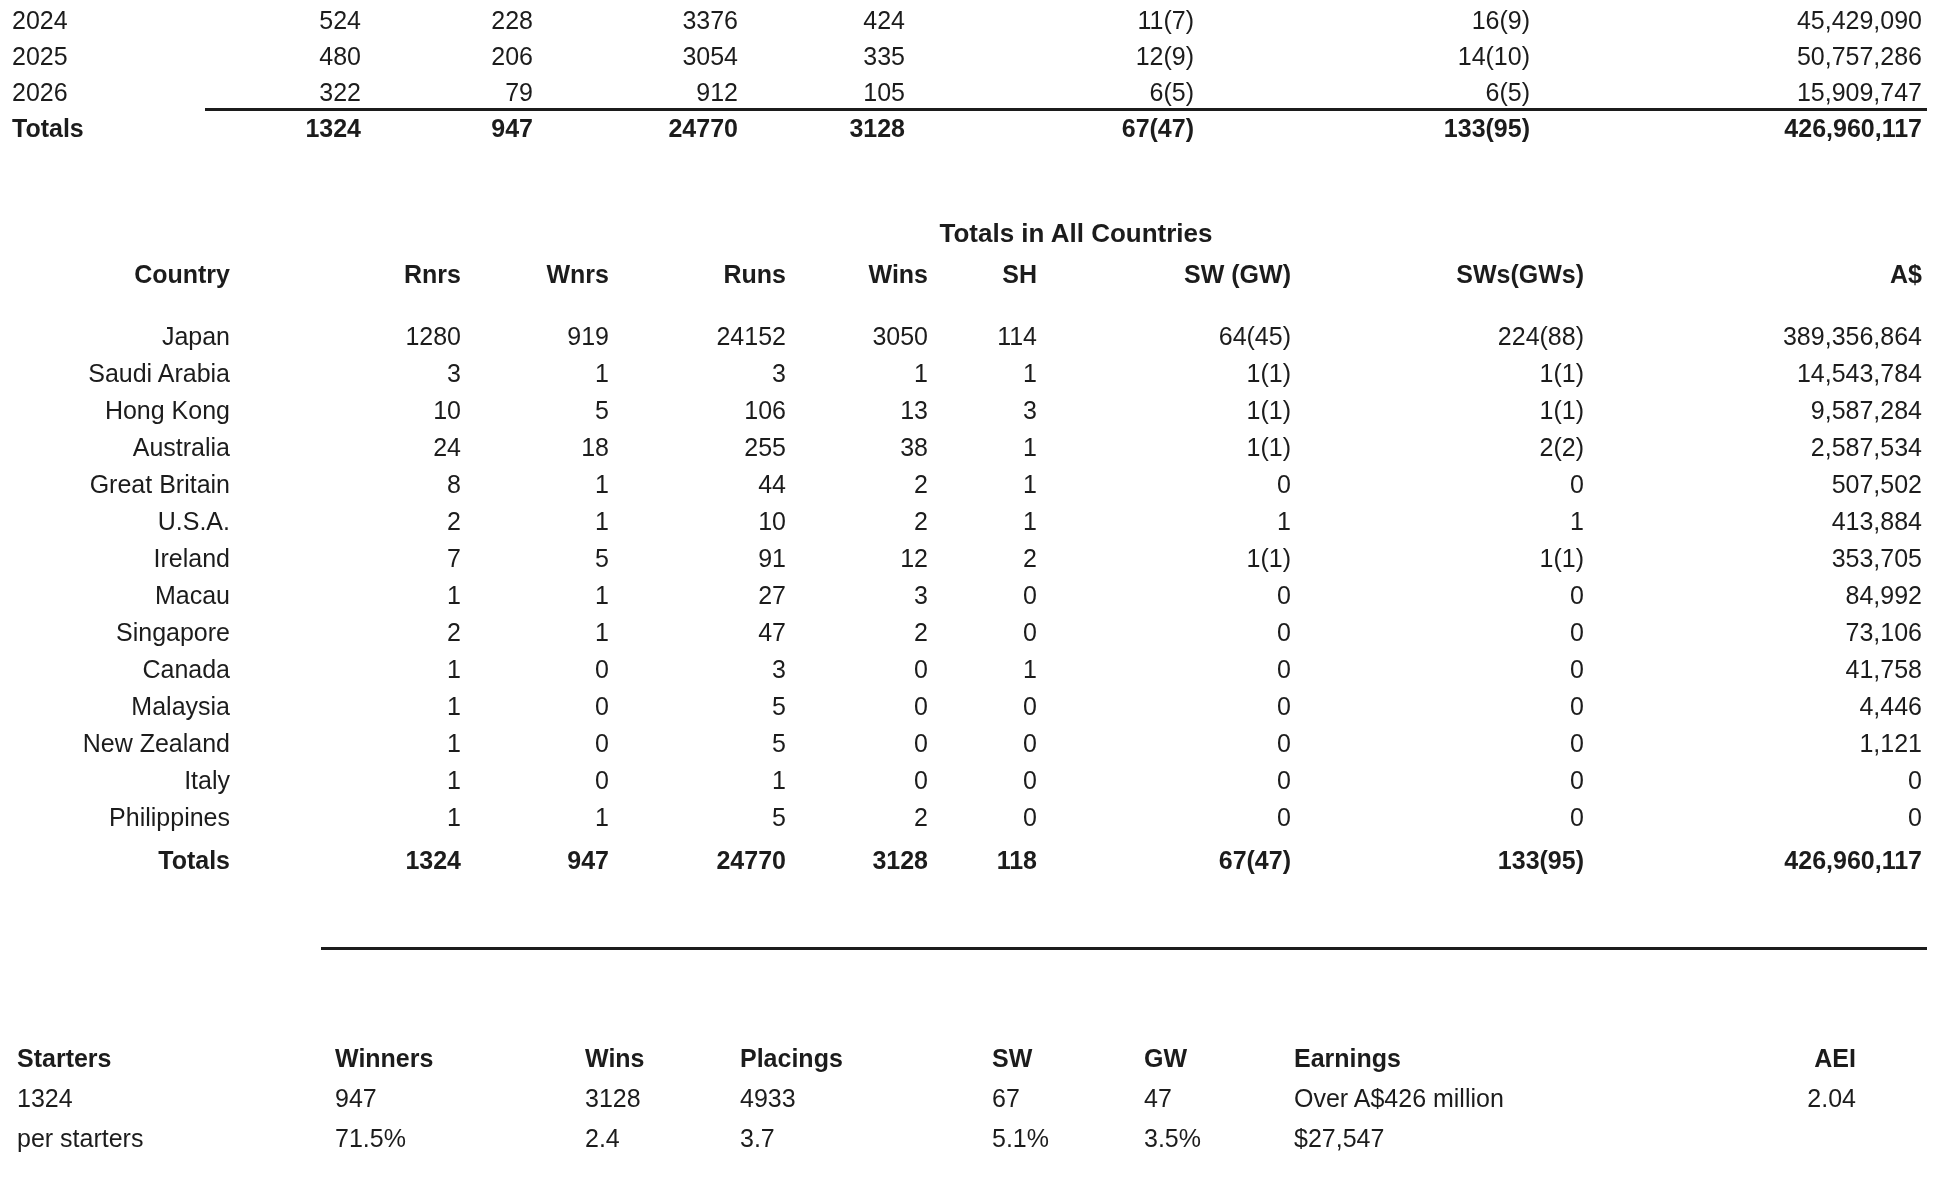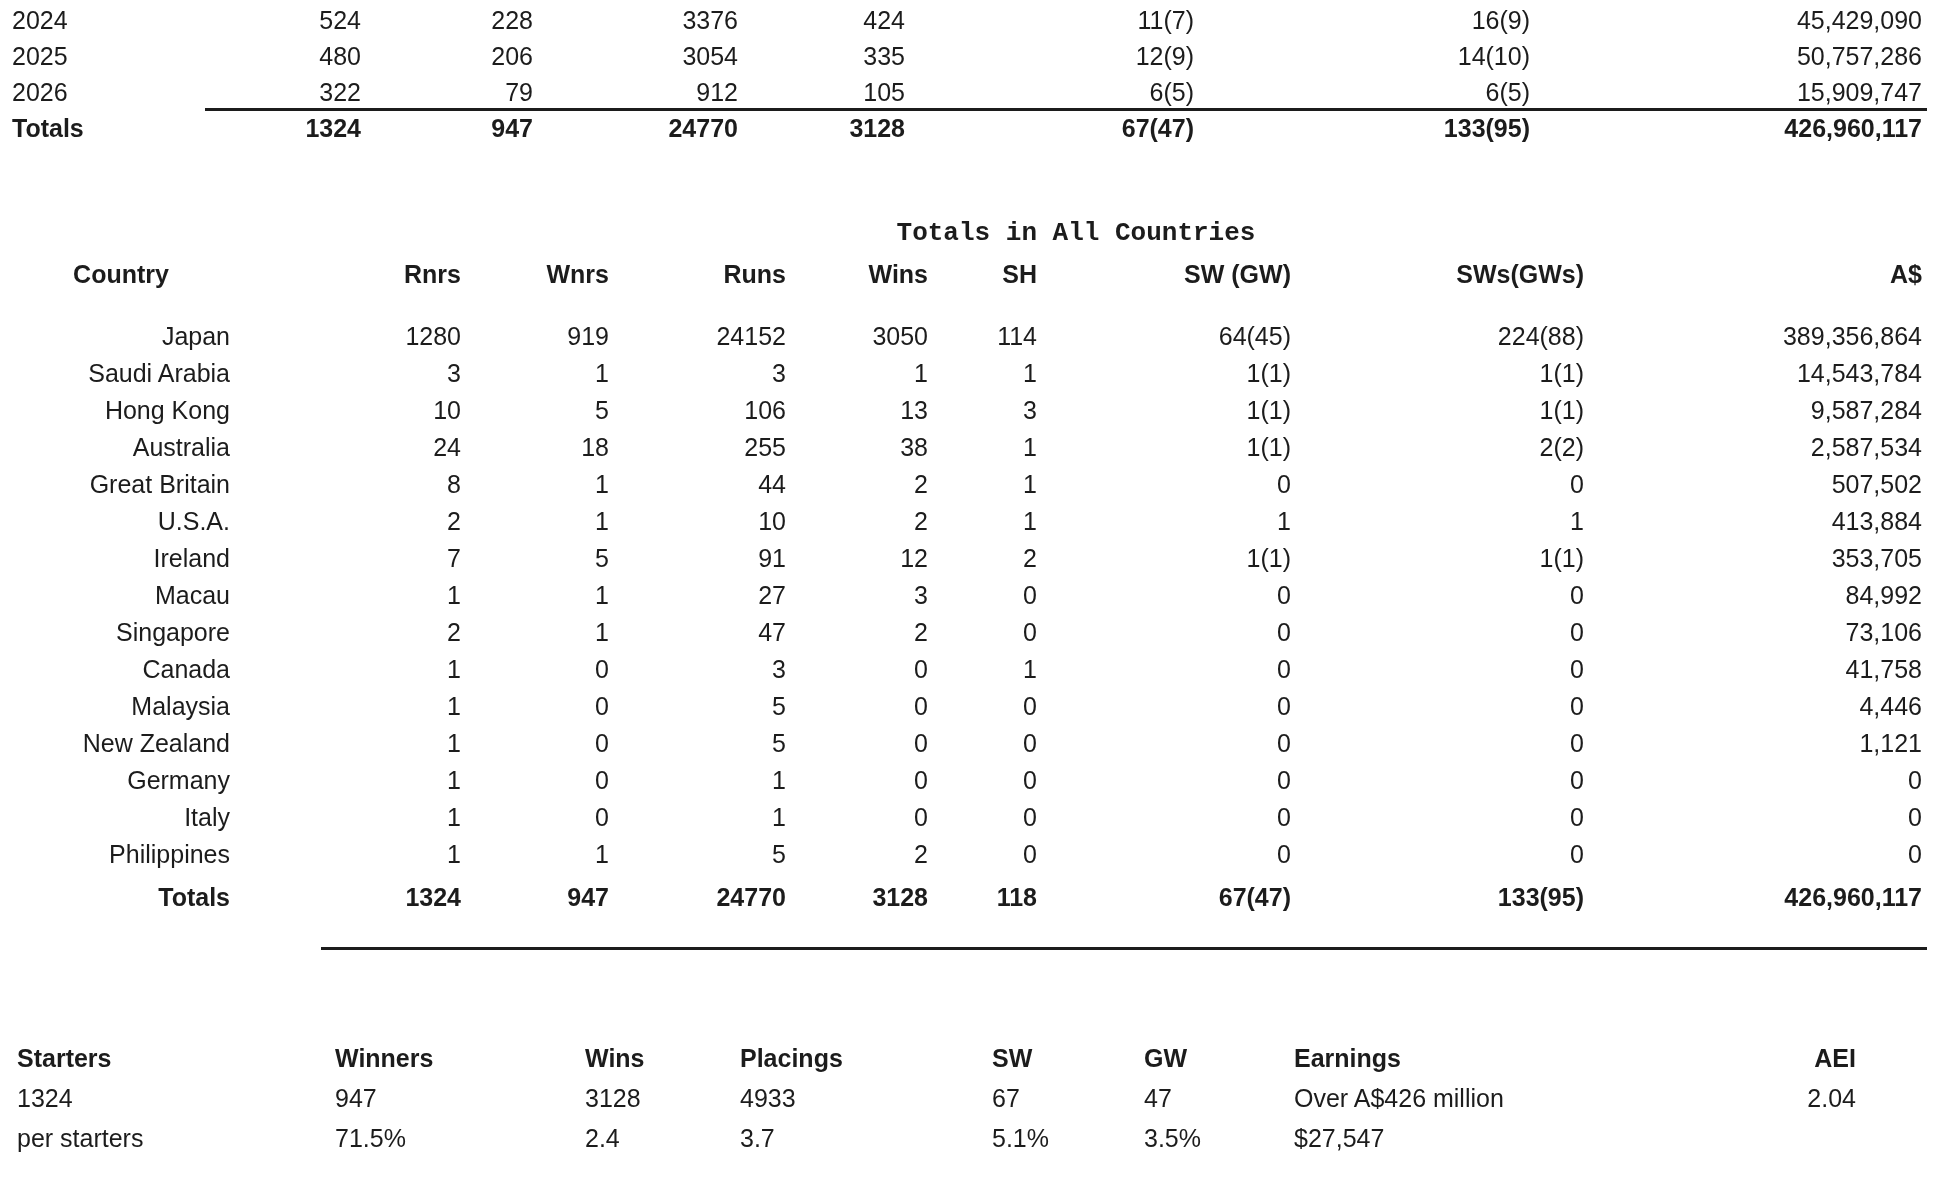--- a/index.html
+++ b/index.html
@@ -16,38 +16,38 @@
   .yearly td{text-align:right;}
   .yearly td:first-child{text-align:left;}
   .yearly .totals td{font-weight:bold;}
   
   .countries{left:12px;top:256px;width:1910px;}
   .countries thead tr{height:36px;}
   .countries tbody tr{height:37px;}
   .countries .sp26 tr{height:26px;}
   .countries .sp6 tr{height:6px;}
   .countries th{font-weight:bold;text-align:right;}
-  .countries th:first-child{text-align:center;}
+  .countries th:first-child{text-align:right;}
   .countries td{text-align:right;}
   .countries td:first-child{text-align:right;}
   .countries .totals td{font-weight:bold;}
   
   .summary{left:17px;top:1038px;width:1839px;}
   .summary tr{height:40px;}
   .summary th{font-weight:bold;text-align:left;margin-top:12px;}
   .summary td{text-align:left;}
   .summary th:last-child,.summary td:last-child{text-align:right;}
   
   .rule{position:absolute;height:3px;background:#1c1c1c;}
   .rule-top{left:205px;top:108px;width:1722px;}
   .rule-mid{left:321px;top:947px;width:1606px;}
   
   .section-title{
     position:absolute;left:230px;top:218px;width:1692px;height:32px;
-    text-align:center;font-weight:bold;font-size:26px;font-family:Liberation Mono, monospace;
+    text-align:center;font-weight:bold;font-size:26px;
   }
 </style>
 </head>
 <body>
 
 <table class="tbl yearly">
   <colgroup>
     <col style="width:153px">
       <col style="width:196px">
       <col style="width:172px">
@@ -263,31 +263,20 @@
         <td>1</td>
         <td>0</td>
         <td>5</td>
         <td>0</td>
         <td>0</td>
         <td>0</td>
         <td>0</td>
         <td>1,121</td>
       </tr>
       <tr>
-        <td>Germany</td>
-        <td>1</td>
-        <td>0</td>
-        <td>1</td>
-        <td>0</td>
-        <td>0</td>
-        <td>0</td>
-        <td>0</td>
-        <td>0</td>
-      </tr>
-      <tr>
         <td>Italy</td>
         <td>1</td>
         <td>0</td>
         <td>1</td>
         <td>0</td>
         <td>0</td>
         <td>0</td>
         <td>0</td>
         <td>0</td>
       </tr>

